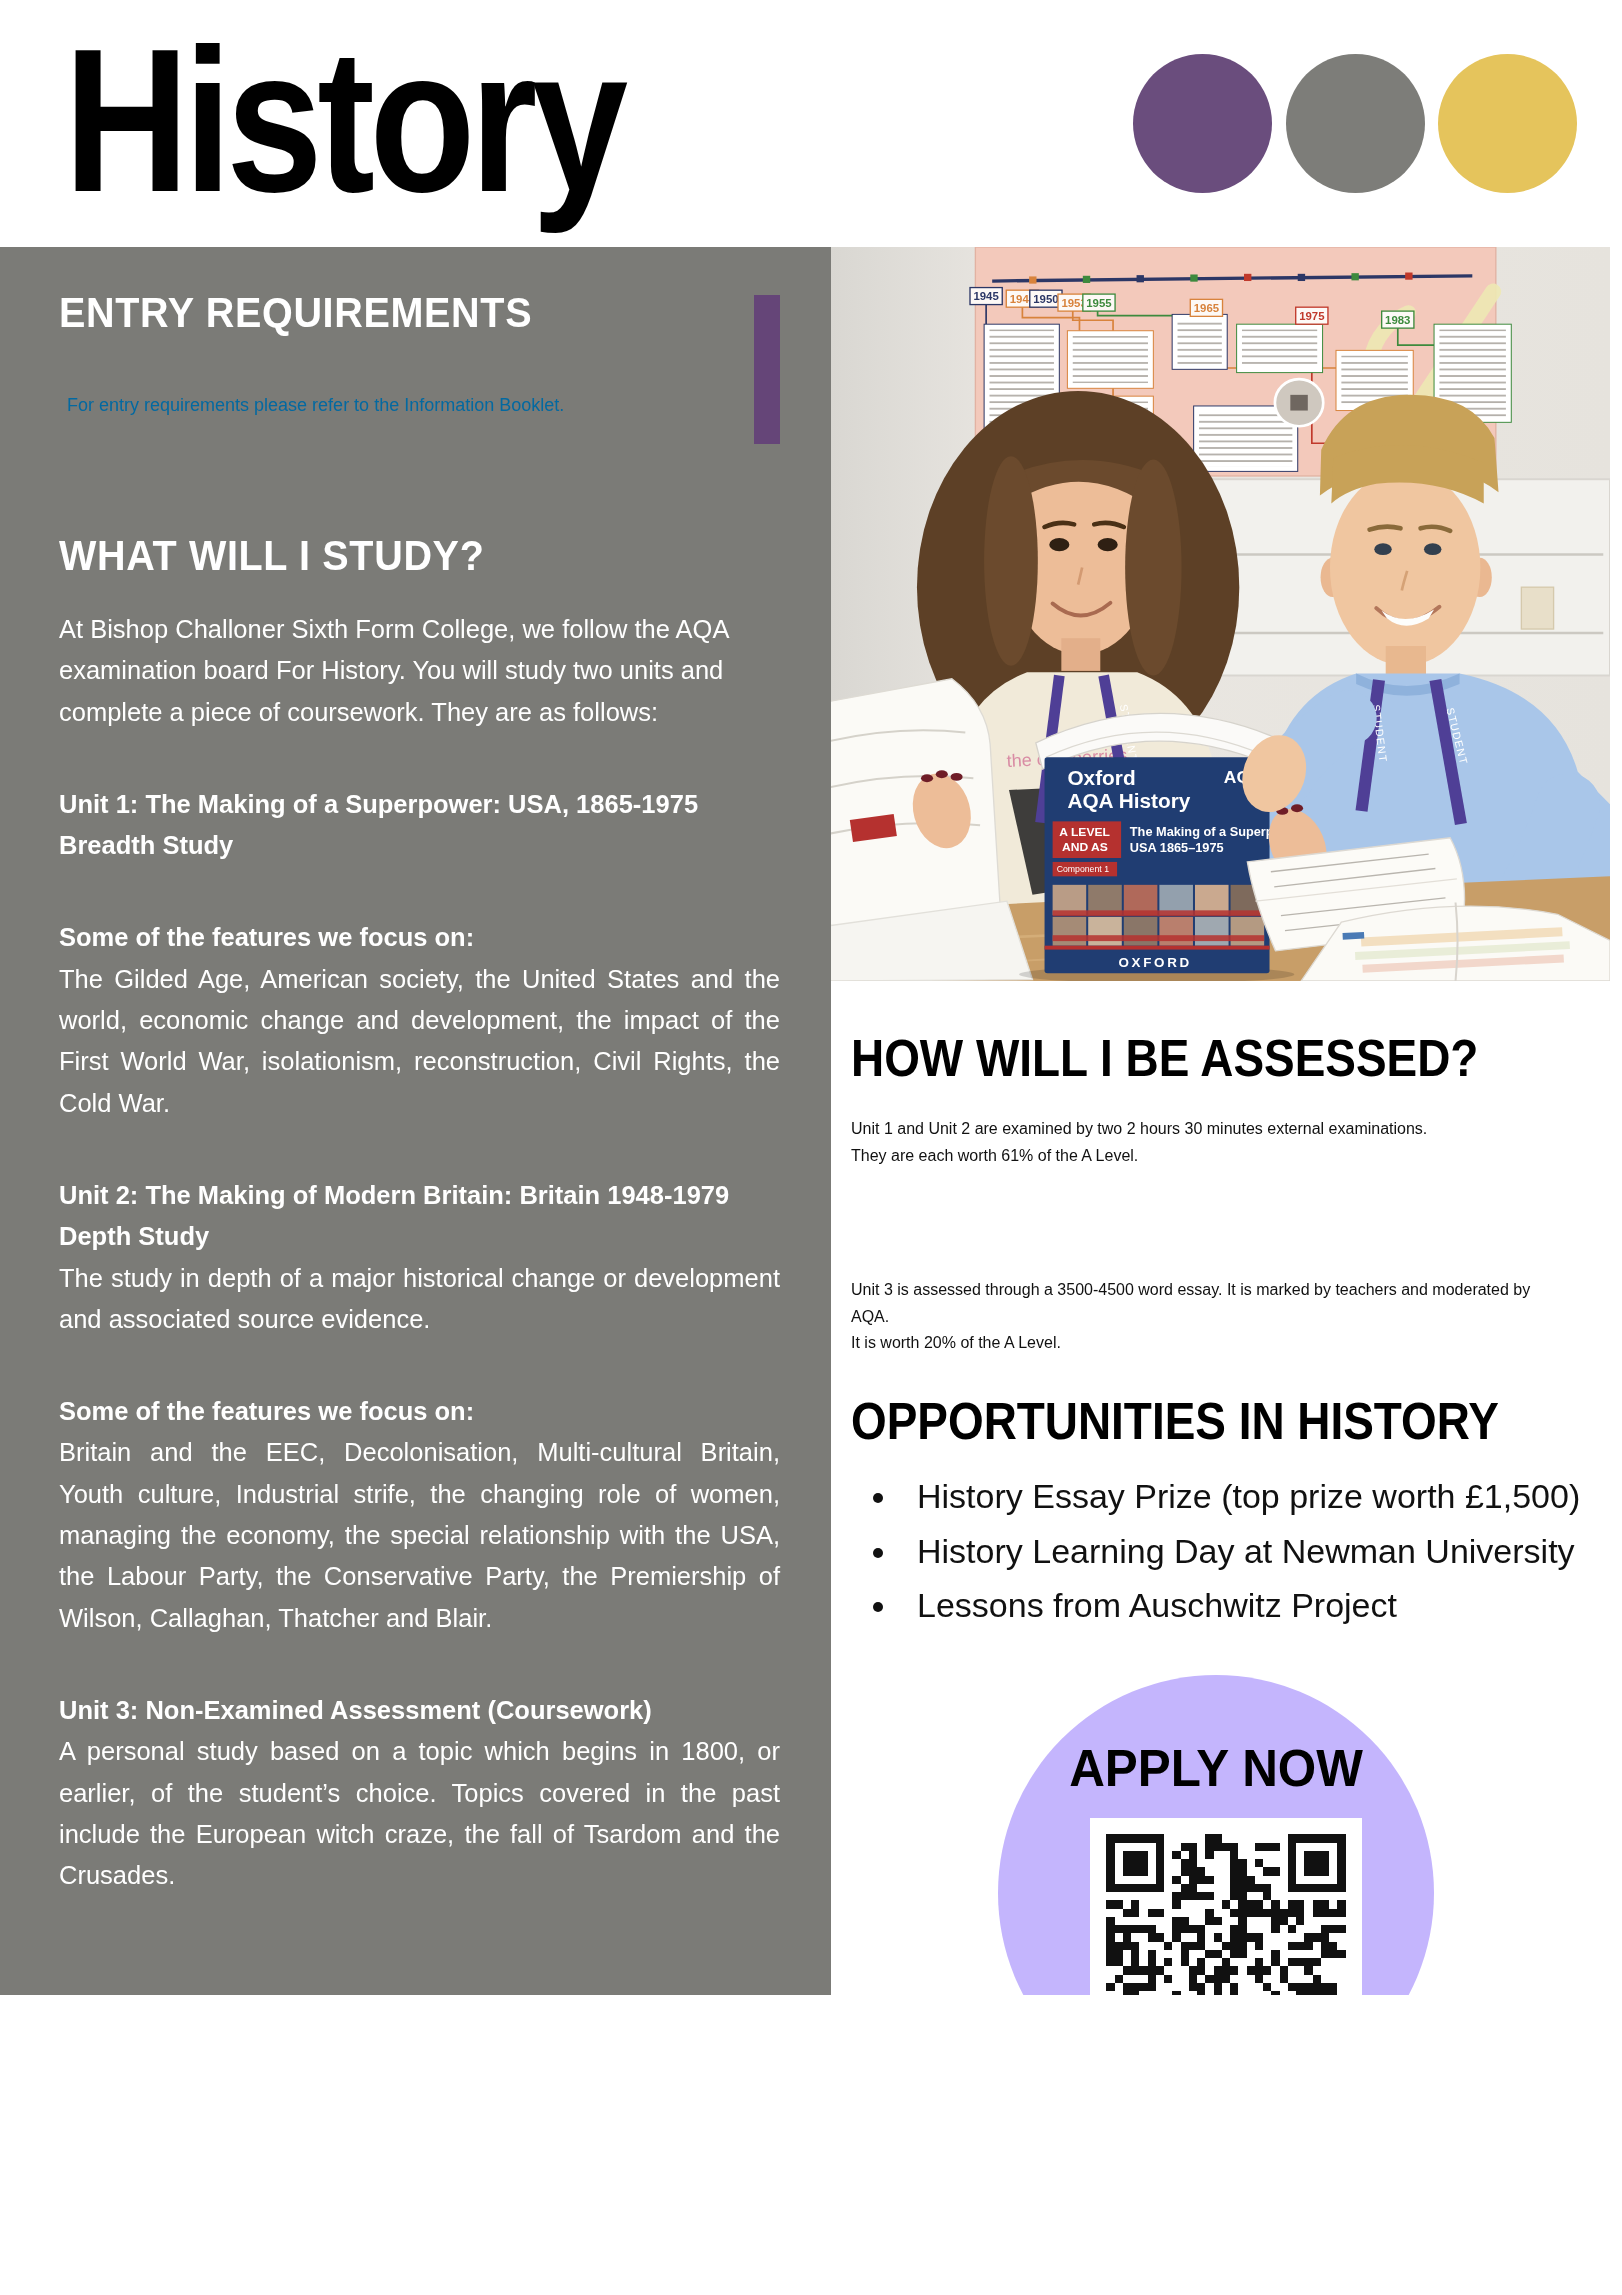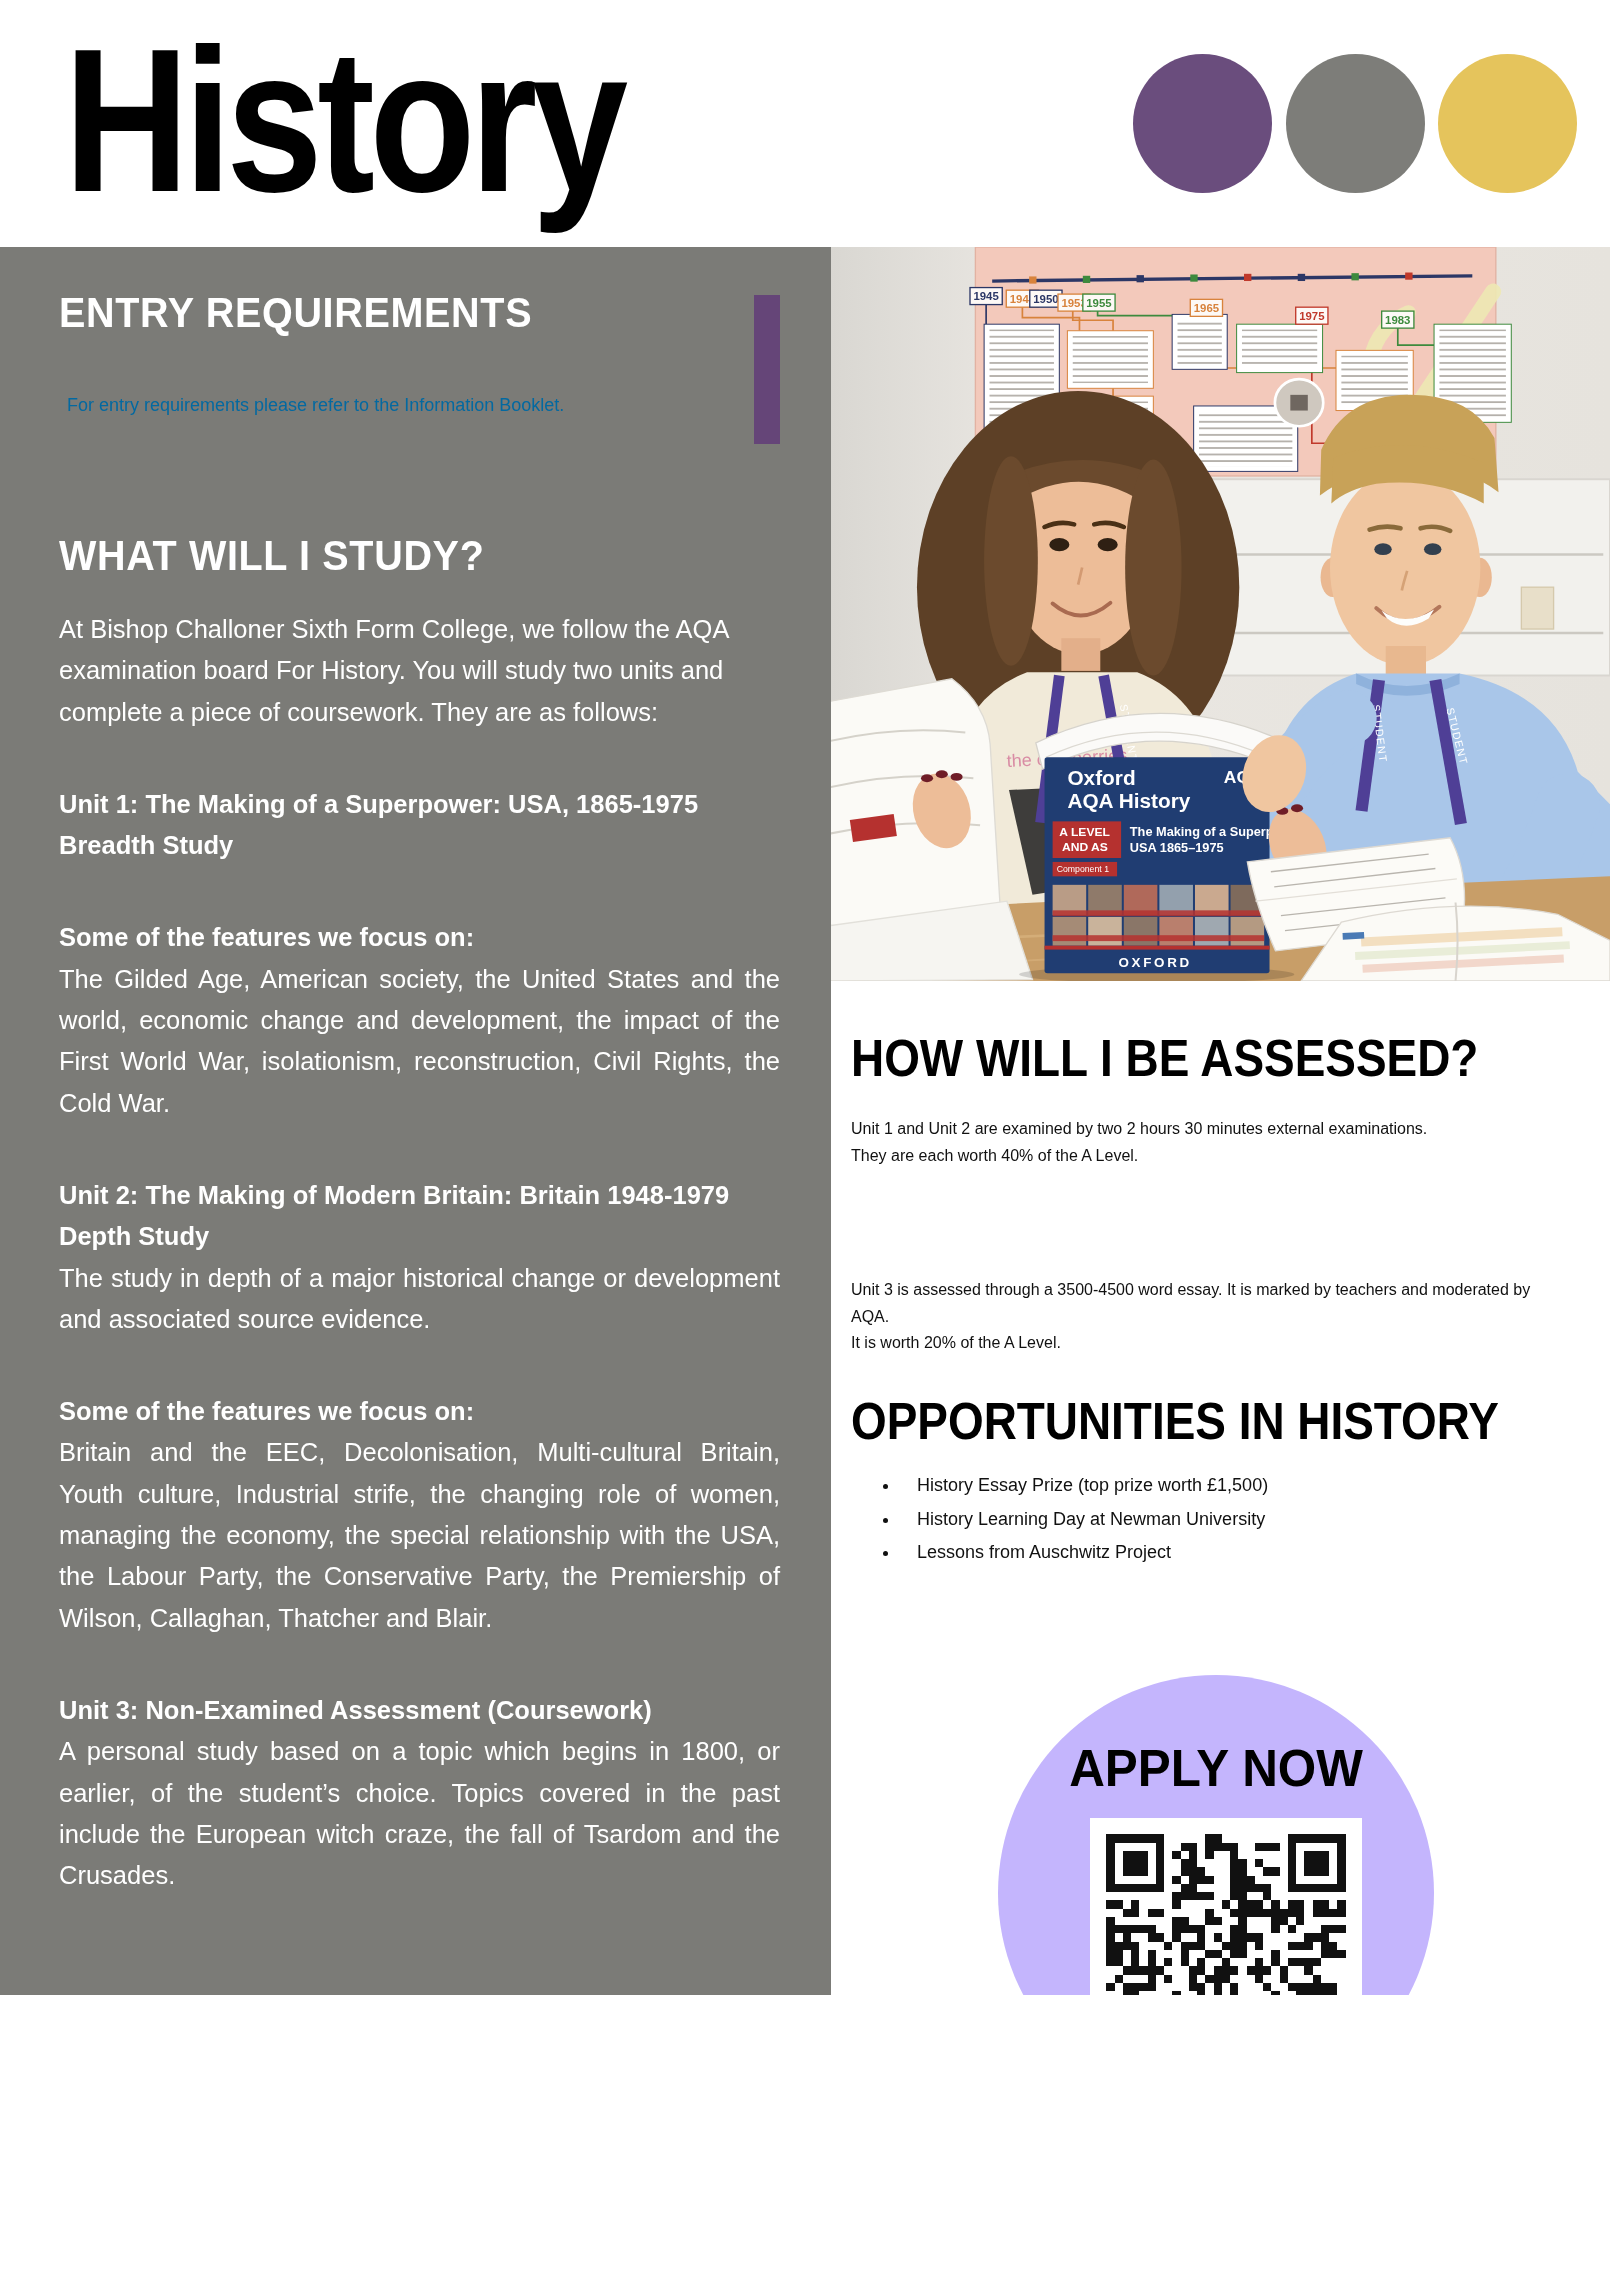--- a/index.html
+++ b/index.html
@@ -42,21 +42,21 @@
 
   
   .col-h{position:absolute;font-weight:700;font-size:51px;color:#000;letter-spacing:0;
          transform:scaleX(.9);transform-origin:left top;margin:0;white-space:nowrap;}
   .h-assessed{left:851px;top:1029px;}
   .h-opps{left:851px;top:1392px;}
   .col-p{position:absolute;left:851px;width:720px;font-size:16px;line-height:1.66;color:#111;margin:0;}
   .p-assess1{top:1116px;}
   .p-assess2{top:1277px;}
   .opp-list{position:absolute;left:862px;top:1474px;width:707px;margin:0;padding-left:38px;
-            font-size:18px;line-height:1.32;color:#111;}
+            font-size:34px;line-height:1.32;color:#111;}
   .opp-list li{margin-bottom:9.8px;padding-left:17px;}
 
   
   .apply-circle{position:absolute;left:998px;top:1675px;width:436px;height:436px;border-radius:50%;
                 background:#c4b5fd;}
   .apply-label{position:absolute;left:0;right:0;top:63px;text-align:center;font-size:52px;font-weight:700;
                color:#000;transform:scaleX(.95);margin:0;}
   .qr{position:absolute;left:92px;top:143px;width:272px;height:272px;background:#fff;}
   .qr svg{display:block;width:100%;height:100%;}
 </style>
@@ -352,21 +352,21 @@
           <rect x="763" y="1040" width="32" height="10" fill="#4a7ab5"></rect>
         </g>
         <path d="M930 1002 Q 936 1062 930 1122" stroke="#d8d4cd" stroke-width="3" fill="none"></path>
       </g>
     </svg>
   </div>
 
   <h2 class="col-h h-assessed">HOW WILL I BE ASSESSED?</h2>
   <p class="col-p p-assess1">
     <span>Unit 1 and Unit 2 are examined by two 2 hours 30 minutes external examinations.</span><br>
-    <span>They are each worth 40% of the A Level.</span>
+    <span>They are each worth 61% of the A Level.</span>
   </p>
   <p class="col-p p-assess2">
     <span>Unit 3 is assessed through a 3500-4500 word essay. It is marked by teachers and moderated by AQA.</span><br>
     <span>It is worth 20% of the A Level.</span>
   </p>
 
   <h2 class="col-h h-opps">OPPORTUNITIES IN HISTORY</h2>
   <ul class="opp-list">
     <li>History Essay Prize (top prize worth £1,500)</li>
     <li>History Learning Day at Newman University</li>

